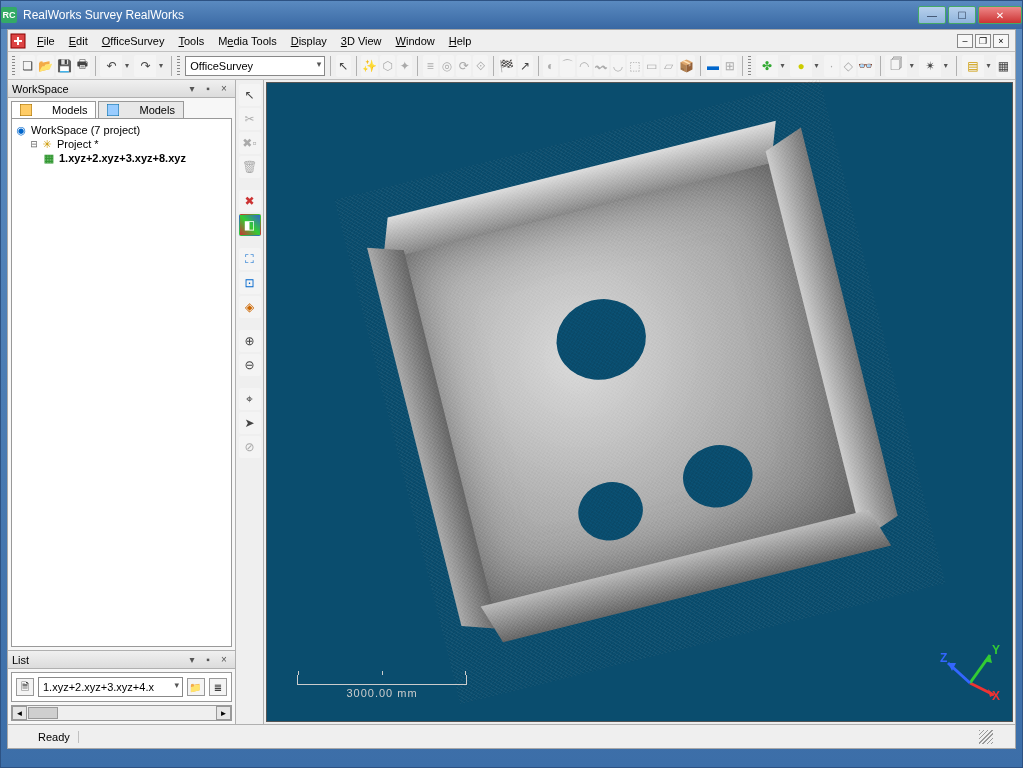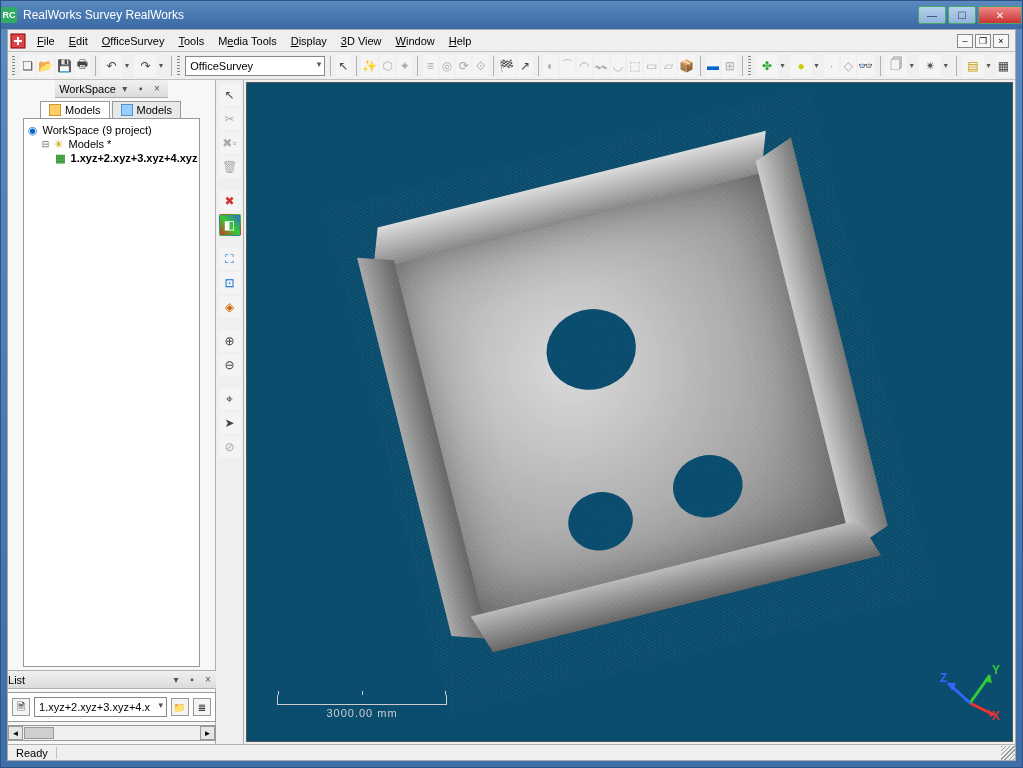--- a/index.html
+++ b/index.html
@@ -8,21 +8,21 @@
 
 .window { width: 1023px; height: 768px; background: linear-gradient(#5b8bbf, #3c6ea8); border: 1px solid #2d5283; display: flex; flex-direction: column; }
 .titlebar { height: 28px; background: linear-gradient(#5a8ac0, #3968a3); display: flex; align-items: center; padding: 0 0; color: #fff; }
 .titlebar .app-icon { width: 16px; height: 16px; background: #3a6; border-radius: 2px; margin-right: 6px; display: flex; align-items: center; justify-content: center; font-weight: bold; font-size: 9px; color:#fff;}
 .titlebar .title { flex: 1; font-size: 12px; }
 .win-buttons { display: flex; }
 .win-btn { width: 28px; height: 18px; margin-left: 2px; background: linear-gradient(#b7d0ec,#8fb4dc); border: 1px solid #4a6; border-radius: 2px; display:flex; align-items:center; justify-content:center; color:#2a3a55; font-size:10px;}
 .win-btn.close { background: linear-gradient(#e88,#c33); color:#fff; width: 44px;}
 
 
-.client { flex: 1; background: #ece9d8; display: flex; flex-direction: column; margin: 0 6px 6px 6px; border: 1px solid #a8a8a8; }
+.client { flex: 1; background: #ece9d8; display: flex; flex-direction: column; margin: 0 6px 18px 6px; border: 1px solid #a8a8a8; }
 
 
 .menubar { height: 22px; background: #efefef; display: flex; align-items: center; padding: 0 2px; border-bottom: 1px solid #c0c0c0; position: relative;}
 .menubar .menu-item { padding: 2px 7px; cursor: default; }
 .menubar .menu-item .u { text-decoration: underline; }
 .menubar .icon-left { width:16px; height:16px; margin-right:4px; }
 .menubar .right-icons { margin-left:auto; display:flex; gap:2px; padding-right:4px;}
 .menubar .right-icons .ri { width:16px; height:14px; border:1px solid #888; background:#f7f7f7; font-size:9px; display:flex; align-items:center; justify-content:center;}
 
 
@@ -32,26 +32,26 @@
 .tb-sep { width: 1px; height: 20px; background: #b0b0b0; margin: 0 3px; }
 .grip { width: 5px; height: 20px; background: repeating-linear-gradient(#888 0 1px, transparent 1px 3px); margin-right: 3px; }
 .combo { height: 20px; border: 1px solid #888; background: #fff; padding: 1px 16px 1px 4px; position: relative; min-width: 120px; display:flex; align-items:center;}
 .combo::after { content:"▾"; position:absolute; right:3px; top:2px; font-size:9px; color:#555;}
 .tb-drop { display:flex; align-items:center; }
 .tb-drop .tb-btn { border-top-right-radius:0; border-bottom-right-radius:0;}
 .tb-drop .drop { width:10px; height:22px; border:1px solid transparent; border-left:none; display:flex; align-items:center; justify-content:center; font-size:8px; color:#555;}
 
 
 .main { flex:1; display:flex; overflow:hidden; background:#efefef;}
-.left-pane { width: 208px; display:flex; flex-direction:column; border-right:1px solid #b0b0b0; background:#f7f7f7;align-items:center;}
+.left-pane { width: 228px; display:flex; flex-direction:column; border-right:1px solid #b0b0b0; background:#f7f7f7;}
 .panel-header { height: 18px; background: linear-gradient(#f0f0f0,#dcdcdc); border-bottom:1px solid #b0b0b0; display:flex; align-items:center; padding: 0 4px; font-size:11px;}
 .panel-header .spacer { flex:1; }
 .panel-header .hbtn { width:14px; height:14px; font-size:10px; display:flex; align-items:center; justify-content:center; color:#555; margin-left:2px;}
 .tabs { display:flex; padding:3px 3px 0 3px; background:#f7f7f7; }
-.tab { padding:2px 8px; border:1px solid #999; background:#fff; margin-right:2px; border-bottom:none; display:flex; align-items:center; gap:4px;}
+.tab { padding:2px 8px; border:1px solid #999; background:#fff; margin-right:2px; border-bottom:none; display:flex; align-items:center; gap:20px;}
 .tab.inactive { background:#e8e8e8; }
 .tab .ticon { width:12px; height:12px; }
 .tree { flex:1; background:#fff; border:1px solid #999; margin:0 3px 3px 3px; padding:4px 2px; overflow:auto;}
 .tree-row { display:flex; align-items:center; padding:1px 0; white-space:nowrap;}
 .tree-row .exp { width:12px; text-align:center; color:#666; font-size:9px;}
 .tree-row .ticon { width:14px; height:12px; margin-right:3px; display:inline-flex; align-items:center; justify-content:center;}
 .tree-row.bold { font-weight:bold; }
 .indent1 { padding-left:14px; }
 .indent2 { padding-left:28px; }
 
@@ -92,21 +92,21 @@
 .scalebar .lbl{ text-align:center; letter-spacing:1px;}
 
 .axis { position:absolute; right:12px; bottom:18px; width:60px; height:60px;}
 .axis .a { position:absolute; font-weight:bold; font-size:12px;}
 .axis .ax { color:#e33; right:0; bottom:0;}
 .axis .ay { color:#3c3; right:0; top:0;}
 .axis .az { color:#36f; left:0; top:8px;}
 .axis svg{position:absolute; inset:0;}
 
 
-.statusbar { height:16px; background:#efefef; border-top:1px solid #b0b0b0; display:flex; align-items:center; padding:0 0;}
+.statusbar { height:24px; background:#efefef; border-top:1px solid #b0b0b0; display:flex; align-items:center; padding:0 22px;}
 .statusbar .cell{ padding:0 8px; border-right:1px solid #c0c0c0;}
 .statusbar .grip-corner { margin-left:auto; width:14px; height:14px; background:repeating-linear-gradient(135deg,#999 0 1px, transparent 1px 3px);}
 </style>
 </head>
 <body>
 
 <div class="window">
   <div class="titlebar">
     <div class="app-icon">RC</div>
     <div class="title">RealWorks Survey RealWorks</div>
@@ -238,30 +238,30 @@
           <div class="tab inactive">
             <svg class="ticon" viewBox="0 0 12 12">
                 <rect width="12" height="12" fill="#9cf" stroke="#069"></rect>
               </svg>
             <span>Models</span>
           </div>
         </div>
         <div class="tree">
           <div class="tree-row">
             <span class="ticon" style="color:#06c">◉</span>
-            <span>WorkSpace (9 project)</span>
+            <span>WorkSpace (7 project)</span>
           </div>
           <div class="tree-row indent1">
             <span class="exp">⊟</span>
             <span class="ticon" style="color:#c90">✳</span>
-            <span>Models  *</span>
+            <span>Project  *</span>
           </div>
           <div class="tree-row indent2 bold">
             <span class="ticon" style="color:#393">▦</span>
-            <span>1.xyz+2.xyz+3.xyz+4.xyz</span>
+            <span>1.xyz+2.xyz+3.xyz+8.xyz</span>
           </div>
         </div>
 
         <div class="list-panel">
           <div class="panel-header">
             <span>List</span>
             <span class="spacer"></span>
             <span class="hbtn">▾</span>
             <span class="hbtn">▪</span>
             <span class="hbtn">×</span>

